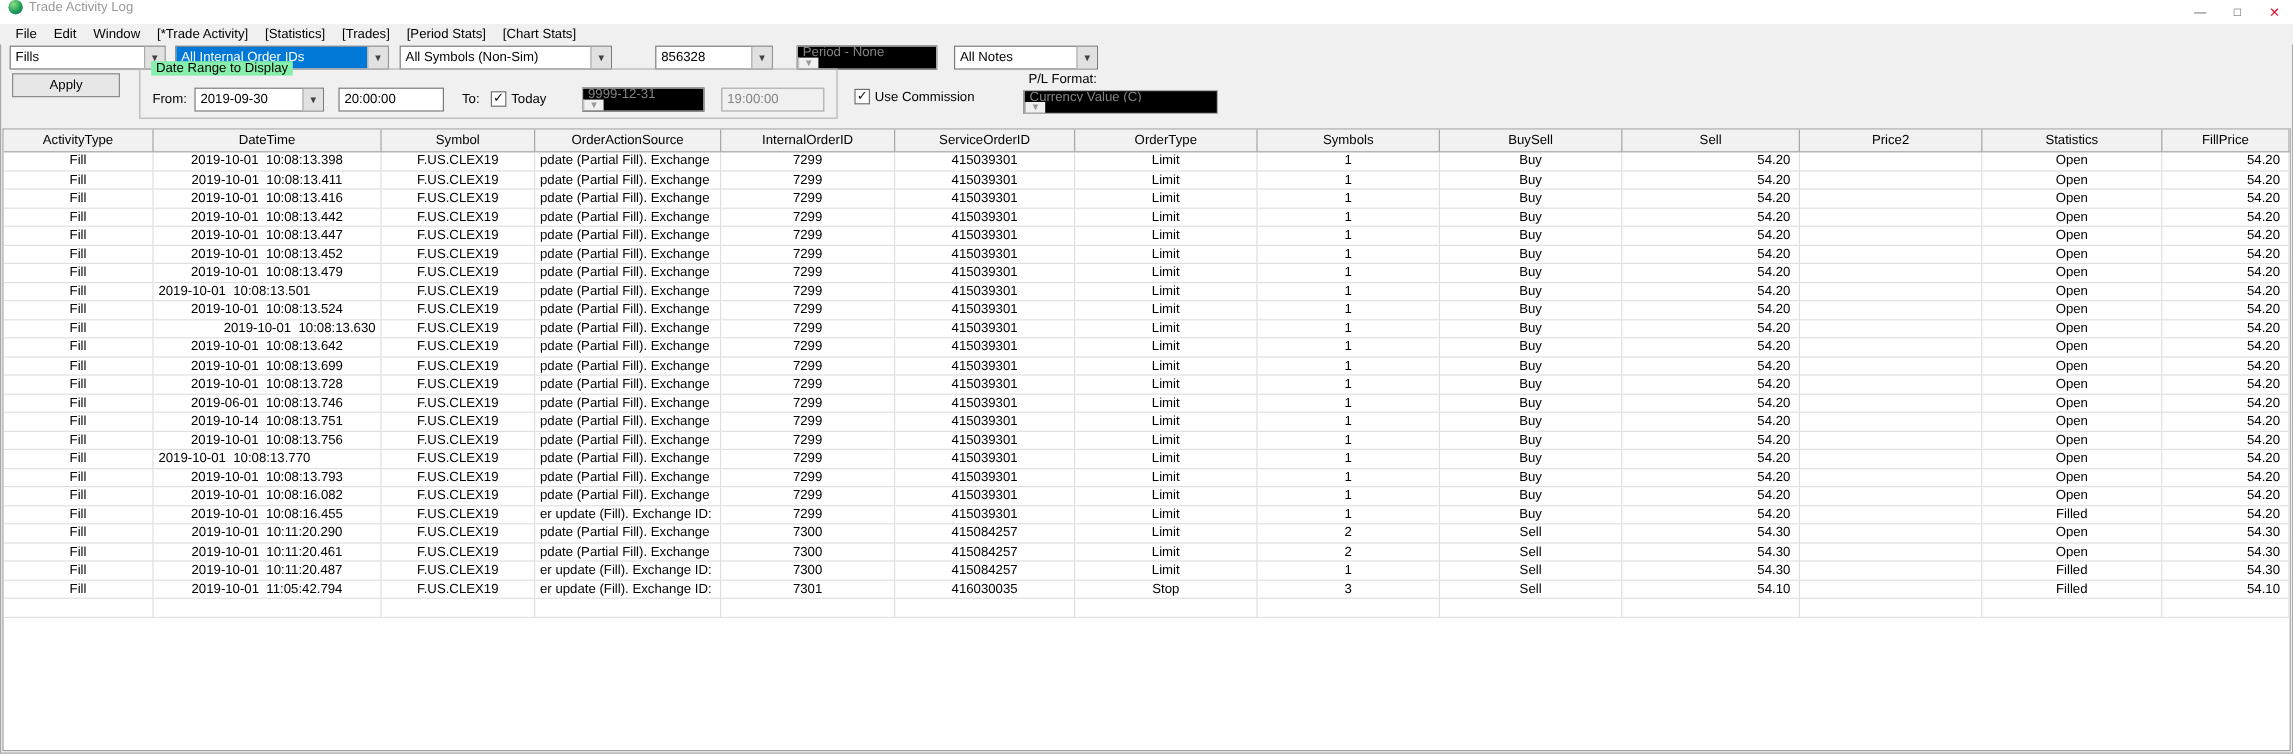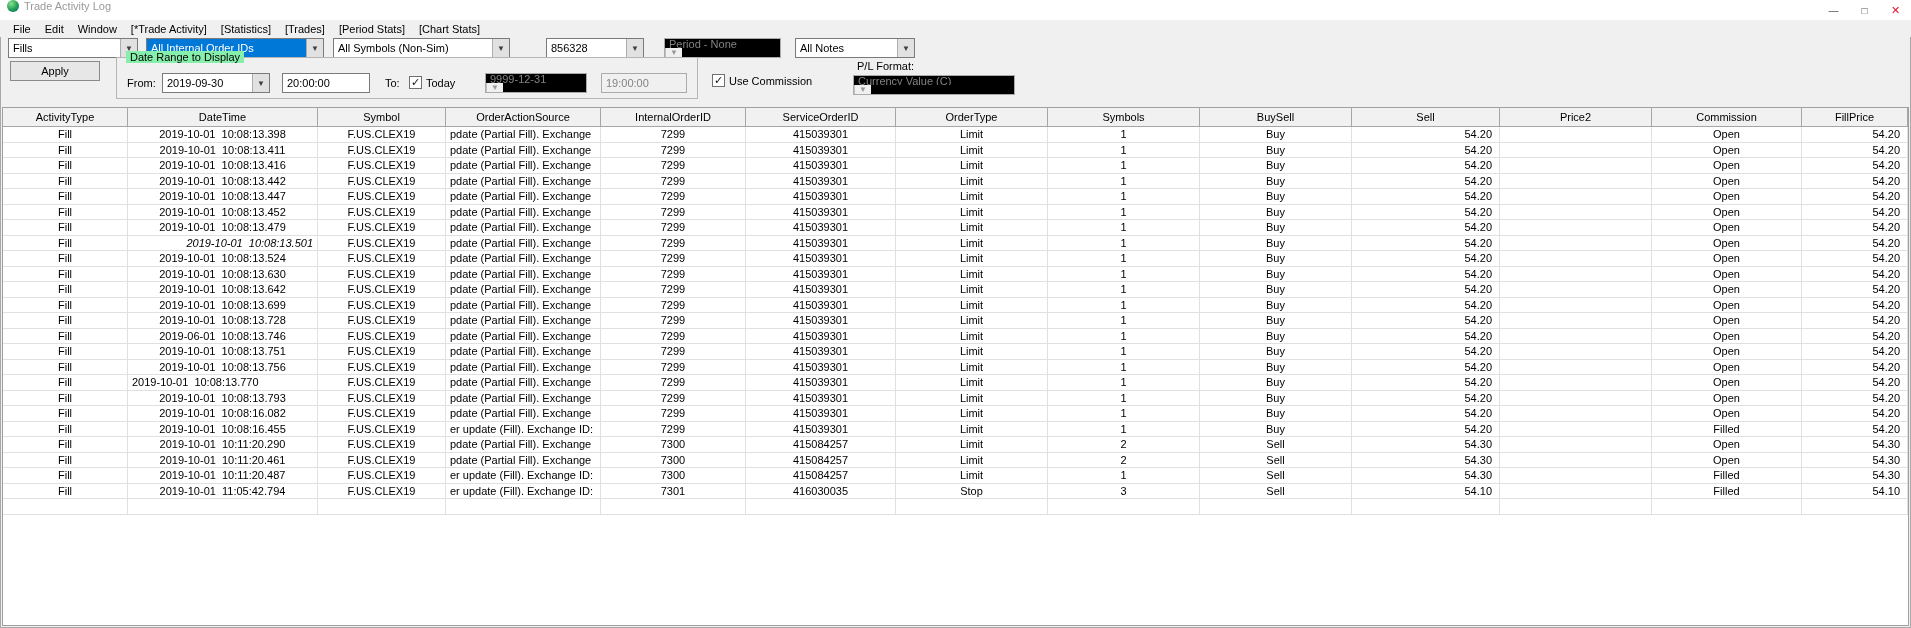--- a/index.html
+++ b/index.html
@@ -162,21 +162,21 @@
         <div class="th" style="width: 190px;">DateTime</div>
         <div class="th" style="width: 128px;">Symbol</div>
         <div class="th" style="width: 155px;">OrderActionSource</div>
         <div class="th" style="width: 145px;">InternalOrderID</div>
         <div class="th" style="width: 150px;">ServiceOrderID</div>
         <div class="th" style="width: 152px;">OrderType</div>
         <div class="th" style="width: 152px;">Symbols</div>
         <div class="th" style="width: 152px;">BuySell</div>
         <div class="th" style="width: 148px;">Sell</div>
         <div class="th" style="width: 152px;">Price2</div>
-        <div class="th" style="width: 150px;">Commission</div>
+        <div class="th" style="width: 150px;">Statistics</div>
         <div class="th" style="flex: 1 1 0%;">FillPrice</div>
       </div>
     <div class="tbody">
         <div class="tr">
           <div class="td" style="width: 125px; text-align: center;">Fill</div>
           <div class="td" style="width: 190px; text-align: center;">2019-10-01  10:08:13.398</div>
           <div class="td" style="width: 128px; text-align: center;">F.US.CLEX19</div>
           <div class="td" style="width: 155px; text-align: left;">pdate (Partial Fill). Exchange</div>
           <div class="td" style="width: 145px; text-align: center;">7299</div>
           <div class="td" style="width: 150px; text-align: center;">415039301</div>
@@ -273,21 +273,21 @@
           <div class="td" style="width: 152px; text-align: center;">Limit</div>
           <div class="td" style="width: 152px; text-align: center;">1</div>
           <div class="td" style="width: 152px; text-align: center;">Buy</div>
           <div class="td" style="width: 148px; text-align: right; padding-right: 7px;">54.20</div>
           <div class="td" style="width: 152px; text-align: right; padding-right: 7px;"></div>
           <div class="td" style="width: 150px; text-align: center;">Open</div>
           <div class="td" style="flex: 1 1 0%; text-align: right; padding-right: 7px;">54.20</div>
         </div>
         <div class="tr">
           <div class="td" style="width: 125px; text-align: center;">Fill</div>
-          <div class="td" style="width: 190px; text-align: right; font-style: italic;">2019-10-01  10:08:13.501</div>
+          <div class="td" style="width: 190px; text-align: left;">2019-10-01  10:08:13.501</div>
           <div class="td" style="width: 128px; text-align: center;">F.US.CLEX19</div>
           <div class="td" style="width: 155px; text-align: left;">pdate (Partial Fill). Exchange</div>
           <div class="td" style="width: 145px; text-align: center;">7299</div>
           <div class="td" style="width: 150px; text-align: center;">415039301</div>
           <div class="td" style="width: 152px; text-align: center;">Limit</div>
           <div class="td" style="width: 152px; text-align: center;">1</div>
           <div class="td" style="width: 152px; text-align: center;">Buy</div>
           <div class="td" style="width: 148px; text-align: right; padding-right: 7px;">54.20</div>
           <div class="td" style="width: 152px; text-align: right; padding-right: 7px;"></div>
           <div class="td" style="width: 150px; text-align: center;">Open</div>
@@ -303,21 +303,21 @@
           <div class="td" style="width: 152px; text-align: center;">Limit</div>
           <div class="td" style="width: 152px; text-align: center;">1</div>
           <div class="td" style="width: 152px; text-align: center;">Buy</div>
           <div class="td" style="width: 148px; text-align: right; padding-right: 7px;">54.20</div>
           <div class="td" style="width: 152px; text-align: right; padding-right: 7px;"></div>
           <div class="td" style="width: 150px; text-align: center;">Open</div>
           <div class="td" style="flex: 1 1 0%; text-align: right; padding-right: 7px;">54.20</div>
         </div>
         <div class="tr">
           <div class="td" style="width: 125px; text-align: center;">Fill</div>
-          <div class="td" style="width: 190px; text-align: center;">2019-10-01  10:08:13.630</div>
+          <div class="td" style="width: 190px; text-align: right;">2019-10-01  10:08:13.630</div>
           <div class="td" style="width: 128px; text-align: center;">F.US.CLEX19</div>
           <div class="td" style="width: 155px; text-align: left;">pdate (Partial Fill). Exchange</div>
           <div class="td" style="width: 145px; text-align: center;">7299</div>
           <div class="td" style="width: 150px; text-align: center;">415039301</div>
           <div class="td" style="width: 152px; text-align: center;">Limit</div>
           <div class="td" style="width: 152px; text-align: center;">1</div>
           <div class="td" style="width: 152px; text-align: center;">Buy</div>
           <div class="td" style="width: 148px; text-align: right; padding-right: 7px;">54.20</div>
           <div class="td" style="width: 152px; text-align: right; padding-right: 7px;"></div>
           <div class="td" style="width: 150px; text-align: center;">Open</div>
@@ -378,21 +378,21 @@
           <div class="td" style="width: 152px; text-align: center;">Limit</div>
           <div class="td" style="width: 152px; text-align: center;">1</div>
           <div class="td" style="width: 152px; text-align: center;">Buy</div>
           <div class="td" style="width: 148px; text-align: right; padding-right: 7px;">54.20</div>
           <div class="td" style="width: 152px; text-align: right; padding-right: 7px;"></div>
           <div class="td" style="width: 150px; text-align: center;">Open</div>
           <div class="td" style="flex: 1 1 0%; text-align: right; padding-right: 7px;">54.20</div>
         </div>
         <div class="tr">
           <div class="td" style="width: 125px; text-align: center;">Fill</div>
-          <div class="td" style="width: 190px; text-align: center;">2019-10-01  10:08:13.751</div>
+          <div class="td" style="width: 190px; text-align: center;">2019-10-14  10:08:13.751</div>
           <div class="td" style="width: 128px; text-align: center;">F.US.CLEX19</div>
           <div class="td" style="width: 155px; text-align: left;">pdate (Partial Fill). Exchange</div>
           <div class="td" style="width: 145px; text-align: center;">7299</div>
           <div class="td" style="width: 150px; text-align: center;">415039301</div>
           <div class="td" style="width: 152px; text-align: center;">Limit</div>
           <div class="td" style="width: 152px; text-align: center;">1</div>
           <div class="td" style="width: 152px; text-align: center;">Buy</div>
           <div class="td" style="width: 148px; text-align: right; padding-right: 7px;">54.20</div>
           <div class="td" style="width: 152px; text-align: right; padding-right: 7px;"></div>
           <div class="td" style="width: 150px; text-align: center;">Open</div>

